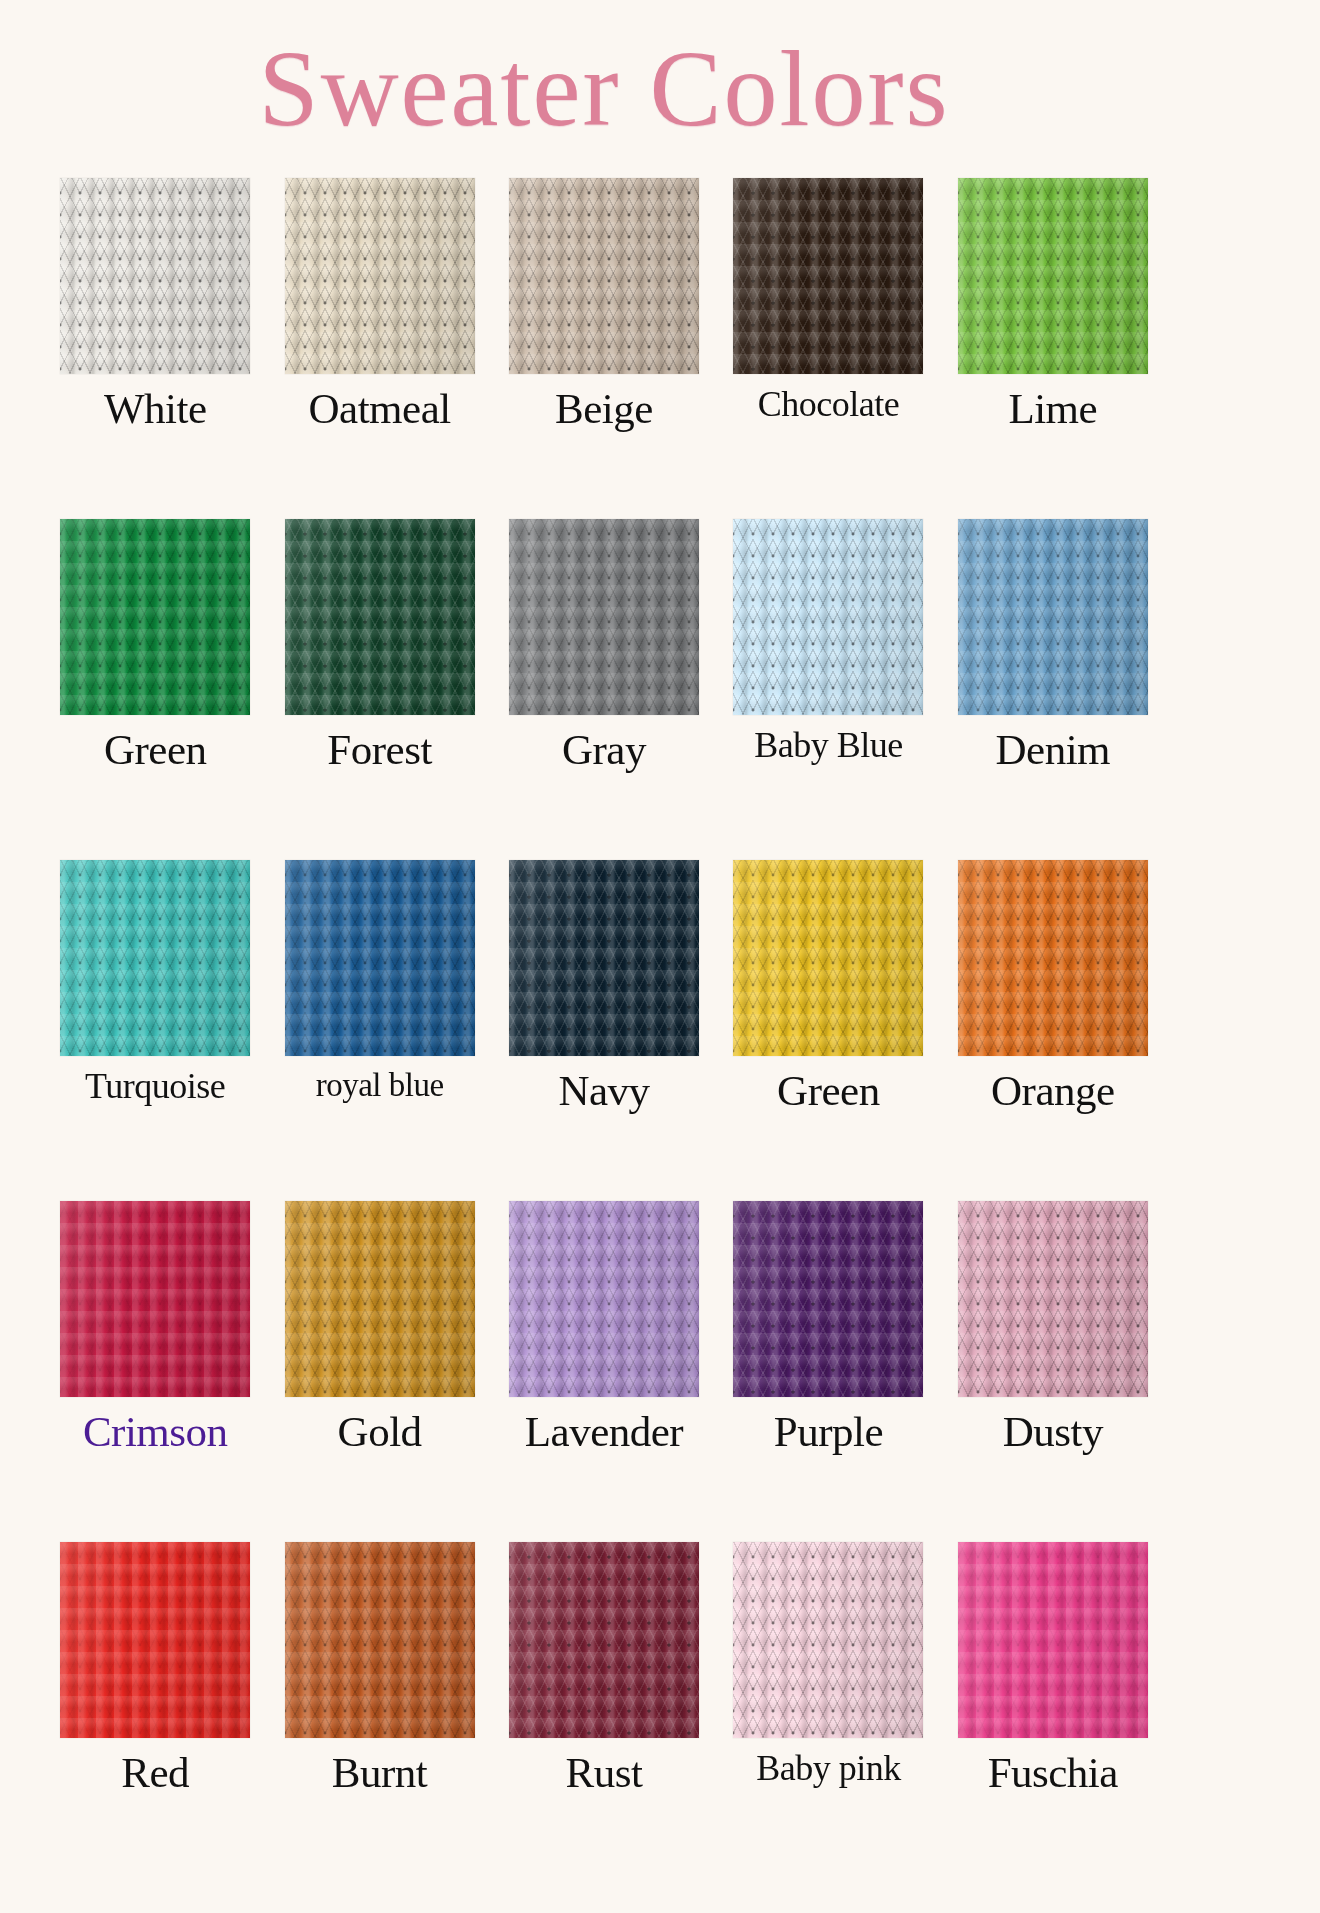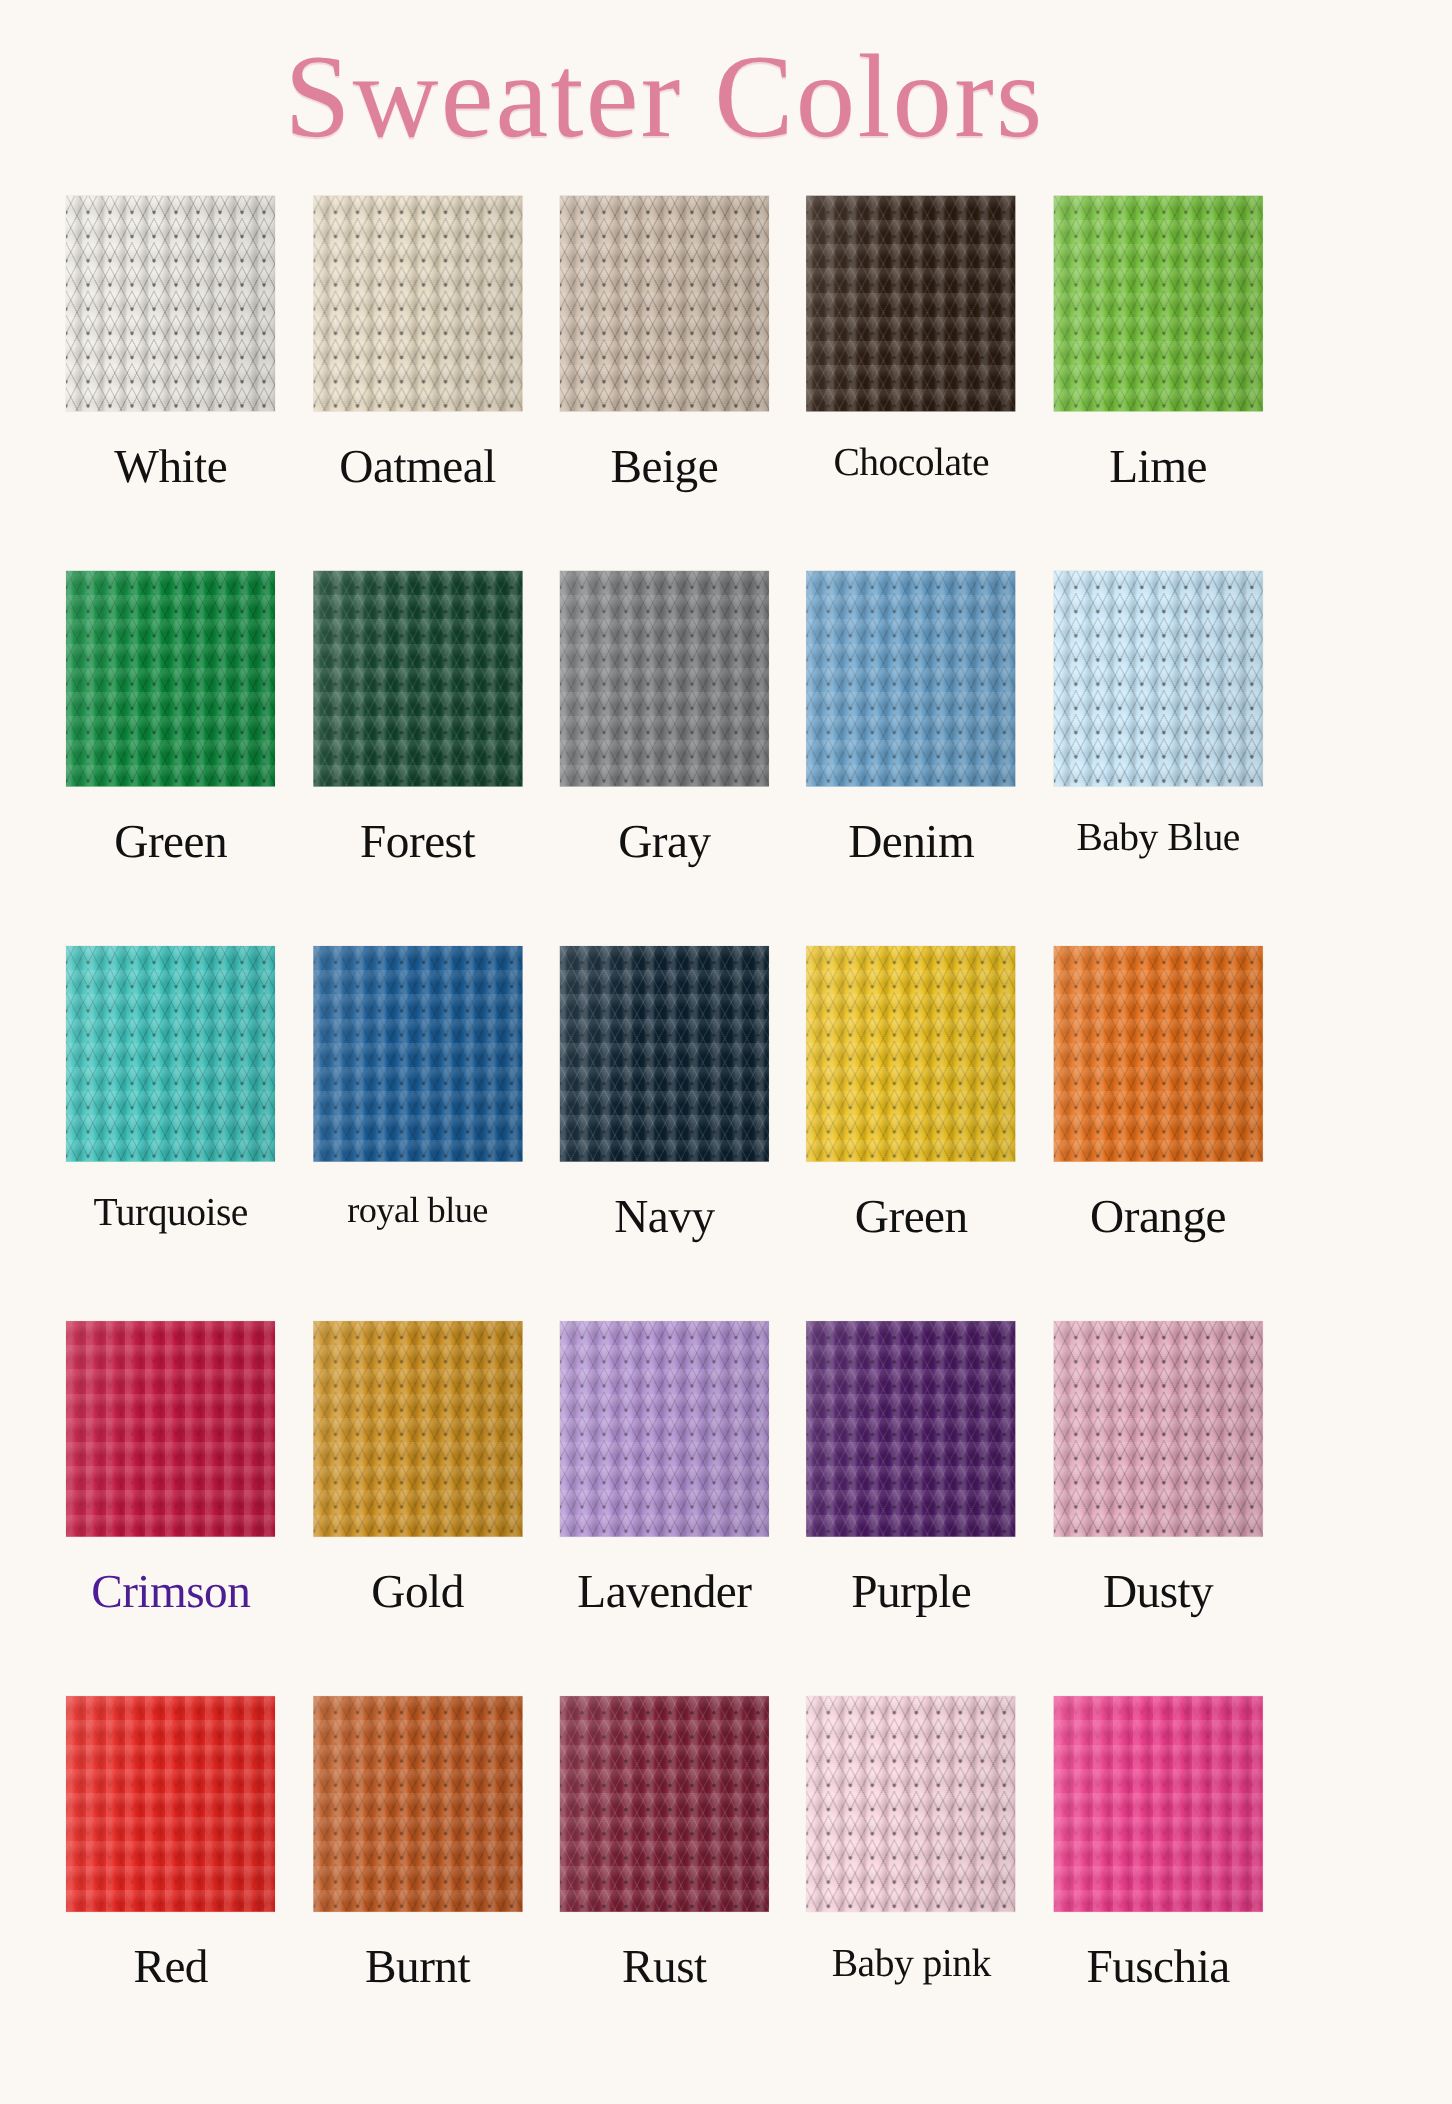--- a/index.html
+++ b/index.html
@@ -173,21 +173,21 @@
       repeating-linear-gradient(63deg,  rgba(255,255,255,0.10) 0px, rgba(255,255,255,0.10) 1.4px, rgba(0,0,0,0) 1.4px, rgba(0,0,0,0) 10px);
     background-size: 20px 22px, 20px 22px;
   }
   .swatch.dark .knit-tex.dots {
     background-image: radial-gradient(circle at 50% 50%, rgba(0,0,0,0.45) 1.1px, rgba(0,0,0,0) 2.1px);
     background-size: 20px 22px;
     background-position: 10px 4px;
   }
 
   .swatch-label {
-    margin-top: 28px;
+    margin-top: 12px;
     font-family: "Liberation Serif", "DejaVu Serif", serif;
     font-size: 43px;
     line-height: 1.05;
     color: #111111;
     text-align: center;
     white-space: nowrap;
     letter-spacing: -0.5px;
   }
   .swatch-label.sm { font-size: 36px; }
   .swatch-label.xs { font-size: 33px; }
@@ -276,40 +276,40 @@
         <div class="swatch" style="background: rgb(124, 126, 128);">
           <div class="knit-tex ribs"></div>
           <div class="knit-tex chev"></div>
           <div class="knit-tex dots"></div>
           <div class="knit-tex bands"></div>
           <div class="knit-tex sheen"></div>
         </div>
         <div class="swatch-label" style="color: rgb(17, 17, 17);">Gray</div>
       </div>
       <div class="cell">
+        <div class="swatch light" style="background: rgb(201, 233, 251);">
+          <div class="knit-tex ribs"></div>
+          <div class="knit-tex chev"></div>
+          <div class="knit-tex dots"></div>
+          <div class="knit-tex bands"></div>
+          <div class="knit-tex sheen"></div>
+        </div>
+        <div class="swatch-label sm" style="color: rgb(17, 17, 17);">Baby Blue</div>
+      </div>
+      <div class="cell">
         <div class="swatch" style="background: rgb(107, 163, 204);">
           <div class="knit-tex ribs"></div>
           <div class="knit-tex chev"></div>
           <div class="knit-tex dots"></div>
           <div class="knit-tex bands"></div>
           <div class="knit-tex sheen"></div>
         </div>
         <div class="swatch-label" style="color: rgb(17, 17, 17);">Denim</div>
       </div>
       <div class="cell">
-        <div class="swatch light" style="background: rgb(201, 233, 251);">
-          <div class="knit-tex ribs"></div>
-          <div class="knit-tex chev"></div>
-          <div class="knit-tex dots"></div>
-          <div class="knit-tex bands"></div>
-          <div class="knit-tex sheen"></div>
-        </div>
-        <div class="swatch-label sm" style="color: rgb(17, 17, 17);">Baby Blue</div>
-      </div>
-      <div class="cell">
         <div class="swatch" style="background: rgb(62, 196, 189);">
           <div class="knit-tex ribs"></div>
           <div class="knit-tex chev"></div>
           <div class="knit-tex dots"></div>
           <div class="knit-tex bands"></div>
           <div class="knit-tex sheen"></div>
         </div>
         <div class="swatch-label sm" style="color: rgb(17, 17, 17);">Turquoise</div>
       </div>
       <div class="cell">

